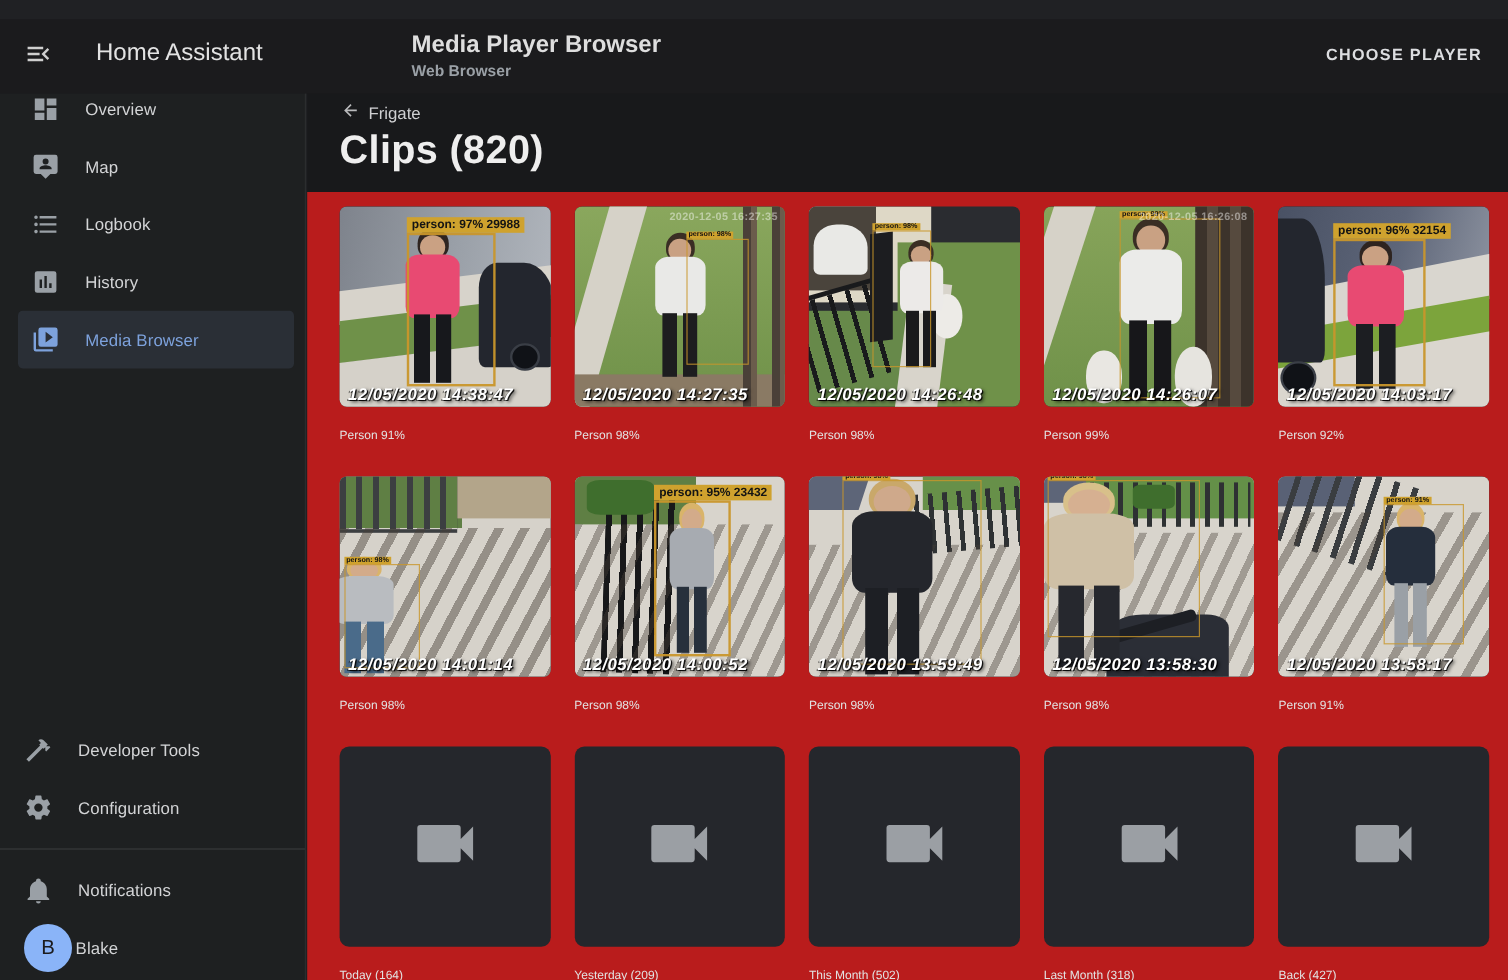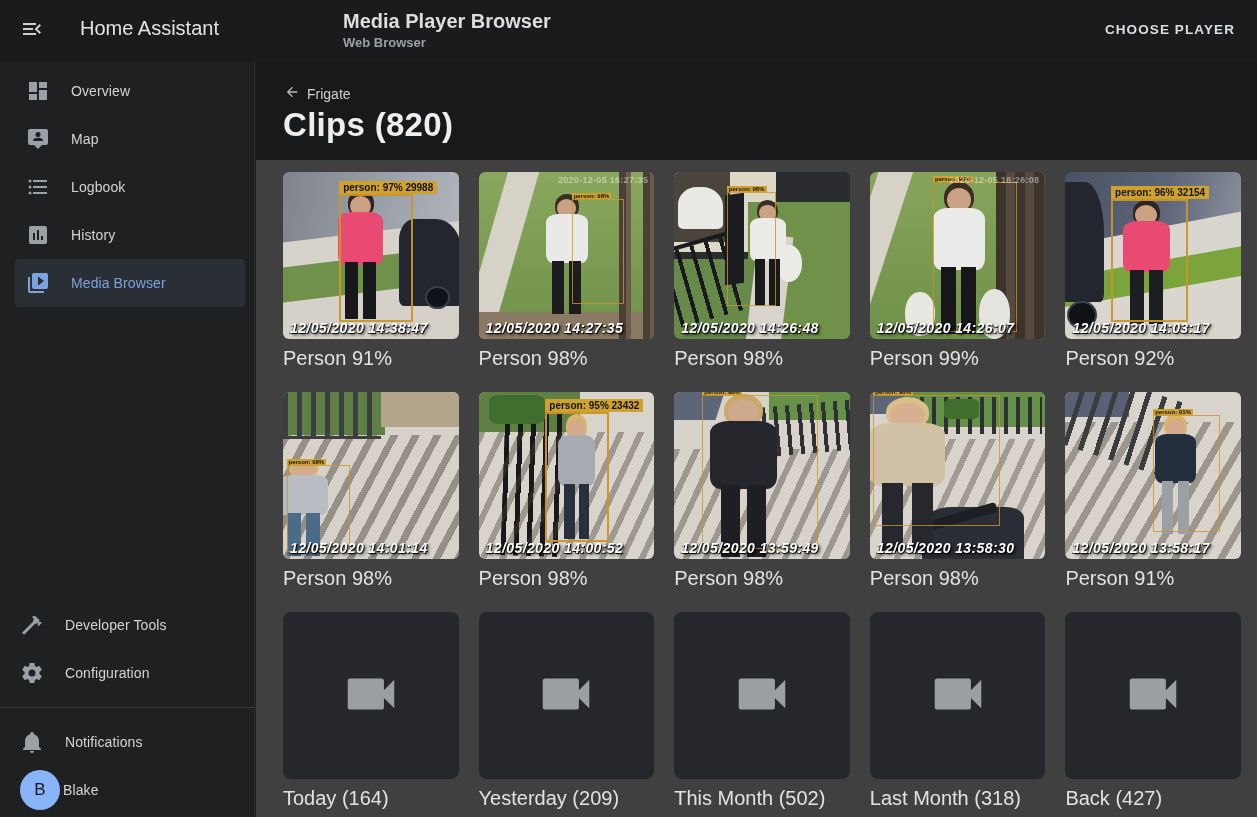--- a/index.html
+++ b/index.html
@@ -1,20 +1,20 @@
 <!DOCTYPE html>
 <html><head>
 <meta charset="utf-8">
 <style>
   * { margin:0; padding:0; box-sizing:border-box; }
   html,body { width:1257px; height:817px; overflow:hidden; background:#202124;
     font-family:"Liberation Sans", sans-serif; -webkit-font-smoothing:antialiased; }
 
   
-  .topbar { position:fixed; top:0; left:0; width:1257px; height:62px; background:#1b1b1d;
+  .topbar { position:fixed; top:16px; left:0; width:1257px; height:62px; background:#1b1b1d;
     z-index:30; display:flex; align-items:center; }
   .menu-btn { position:absolute; left:18px; top:17px; width:28px; height:28px; color:#cfcfcf;
     cursor:pointer; display:flex; align-items:center; justify-content:center; }
   .menu-btn svg { width:24px; height:24px; fill:currentColor; }
   .app-title { position:absolute; left:80px; top:17px; font-size:20px; color:#e3e3e3; }
   .player-titles { position:absolute; left:343px; top:9px;font-weight:bold; }
   .player-title { font-size:20px; color:#dedede; line-height:25px; }
   .player-subtitle { font-size:13px; color:#9aa0a6; line-height:17px; }
   .choose-player { position:absolute; right:14px; top:16px; padding:6px 8px; background:none; border:none;
     color:#dcdde0; font-family:"Liberation Sans",sans-serif; font-size:13.5px; font-weight:700;
@@ -40,26 +40,26 @@
 
   
   .content-header { position:fixed; top:62px; left:256px; right:0; height:98px; background:#18191b; z-index:10; }
   .breadcrumb { position:absolute; left:28px; top:22px; display:flex; align-items:center; gap:7px;
     color:#cfd0d2; font-size:14px; cursor:pointer; }
   .breadcrumb svg { width:16px; height:16px; fill:#b9babc; }
   .page-title { position:absolute; left:27px; top:44px; font-size:33px; font-weight:700; color:#eeeeee;
     letter-spacing:.3px; }
 
   
-  .grid-wrap { position:fixed; top:160px; left:256px; right:0; bottom:0; background:#404040;
+  .grid-wrap { position:fixed; top:160px; left:256px; right:0; bottom:0; background:#b91c1c;
     overflow:hidden; padding:12px 16px 0 27px; }
   .grid { display:grid; grid-template-columns:repeat(5, 1fr); column-gap:20px; row-gap:23px; }
   .cell { cursor:pointer; }
   .thumb { position:relative; width:100%; height:167px; border-radius:6px; overflow:hidden; background:#2a2c30; }
-  .caption { margin-top:9px; font-size:20px; line-height:21px; color:#e2e2e2; }
+  .caption { margin-top:14px; font-size:10px; line-height:21px; color:#e2e2e2; }
 
   .thumb .layer, .thumb .prop, .thumb .prop2, .thumb .prop3, .thumb .fence, .thumb .shad { position:absolute; }
   .ts { position:absolute; left:7px; bottom:3px; color:#fff; font-size:14px; font-weight:800; font-style:italic;
     letter-spacing:.4px; white-space:nowrap;
     text-shadow:1px 1px 0 rgba(0,0,0,.85), -1px 1px 0 rgba(0,0,0,.5), 2px 2px 3px rgba(0,0,0,.7); }
   .camts { position:absolute; top:3px; right:6px; color:rgba(255,255,255,.45); font-size:9px; font-weight:700;
     letter-spacing:.3px; }
   .bbox { position:absolute; border:2px solid rgba(201,150,43,.95); }
   .bbox.thin { border-width:1px; border-color:rgba(201,150,43,.8); }
   .det-label { position:absolute; transform:translateY(-100%); background:#cfa22e; color:#141414;

